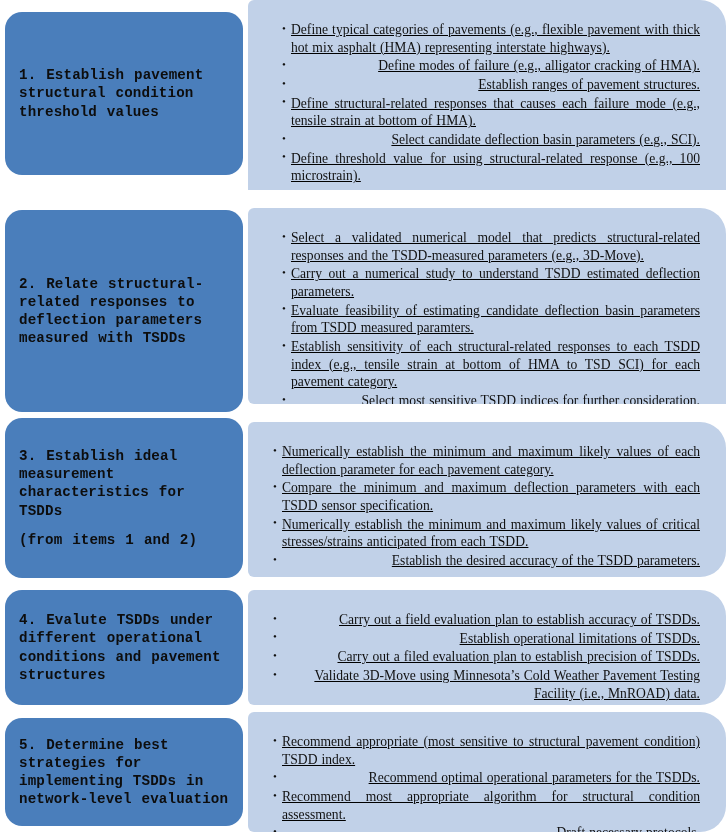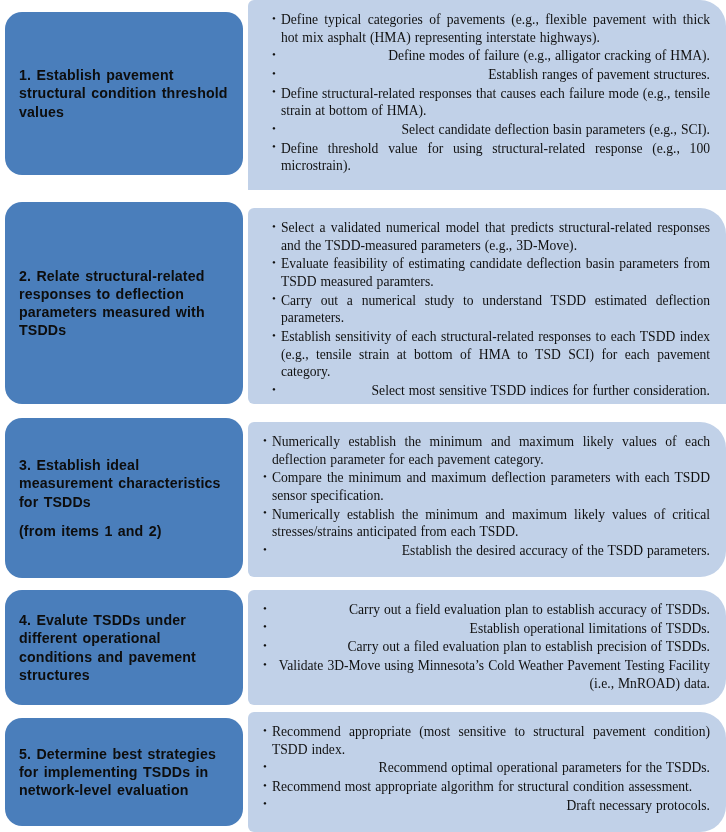--- a/index.html
+++ b/index.html
@@ -37,21 +37,21 @@
     width: 238px;
     top: 0;
     background: #4a7ebb;
     border-radius: 17px;
     box-sizing: border-box;
     display: flex;
     align-items: center;
     padding: 4px 10px 4px 14px;
   }
   .stage-label {
-    font-family: Liberation Sans, sans-serif;
+    font-family: Liberation Mono, monospace;
     font-weight: bold;
     font-size: 14.2px;
     line-height: 1.27;
     color: #0d0d0d;
     letter-spacing: 0.15px;
     word-spacing: 1.2px;
   }
   .stage-sub {
     display: block;
     margin-top: 11px;
@@ -67,23 +67,24 @@
     box-sizing: border-box;
     padding: 9px 14px 8px 22px;
     overflow: hidden;
   }
   .detail-panel.rc-top    { border-top-right-radius: 26px; }
   .detail-panel.rc-bottom { border-bottom-right-radius: 26px; padding-left: 13px; }
   .detail-panel.lc-top    { border-top-left-radius: 6px; }
   .detail-panel.lc-bottom { border-bottom-left-radius: 6px; }
 
   ul.bullets {
-    margin: 2px;
+    margin: 12px;
     padding: 0;
     list-style: none;
+    text-decoration: underline;
   }
   ul.bullets > li {
     position: relative;
     padding-left: 9px;
     margin: 0 0 1px 0;
     font-size: 13.6px;
     line-height: 1.30;
     color: #111111;
     text-align: justify;
     text-justify: inter-word;
@@ -118,30 +119,30 @@
         <li class="nojust">Define modes of failure (e.g., alligator cracking of HMA).</li>
         <li class="nojust">Establish ranges of pavement structures.</li>
         <li>Define structural-related responses that causes each failure mode (e.g., tensile strain at bottom of HMA).</li>
         <li class="nojust">Select candidate deflection basin parameters (e.g., SCI).</li>
         <li>Define threshold value for using structural-related response (e.g., 100 microstrain).</li>
       </ul>
     </div>
   </div>
 
   <div class="row" style="top:202px;height:208px;">
-    <div class="stage-box" style="top:0px;height:202px;">
+    <div class="stage-box" style="top:8px;height:202px;">
       <div class="stage-label">
         <span>2. Relate structural-related responses to deflection parameters measured with TSDDs</span>
       </div>
     </div>
     <div class="detail-panel rc-top lc-top lc-bottom" style="top:6px;height:196px;">
       <ul class="bullets">
         <li>Select a validated numerical model that predicts structural-related responses and the TSDD-measured parameters (e.g., 3D-Move).</li>
+        <li>Carry out a numerical study to understand TSDD estimated deflection parameters.</li>
         <li>Evaluate feasibility of estimating candidate deflection basin parameters from TSDD measured paramters.</li>
-        <li>Carry out a numerical study to understand TSDD estimated deflection parameters.</li>
         <li>Establish sensitivity of each structural-related responses to each TSDD index (e.g., tensile strain at bottom of HMA to TSD SCI) for each pavement category.</li>
         <li class="nojust">Select most sensitive TSDD indices for further consideration.</li>
       </ul>
     </div>
   </div>
 
   <div class="row" style="top:418px;height:166px;">
     <div class="stage-box" style="top:0px;height:160px;">
       <div class="stage-label">
         <span>3. Establish ideal measurement characteristics for TSDDs</span>

